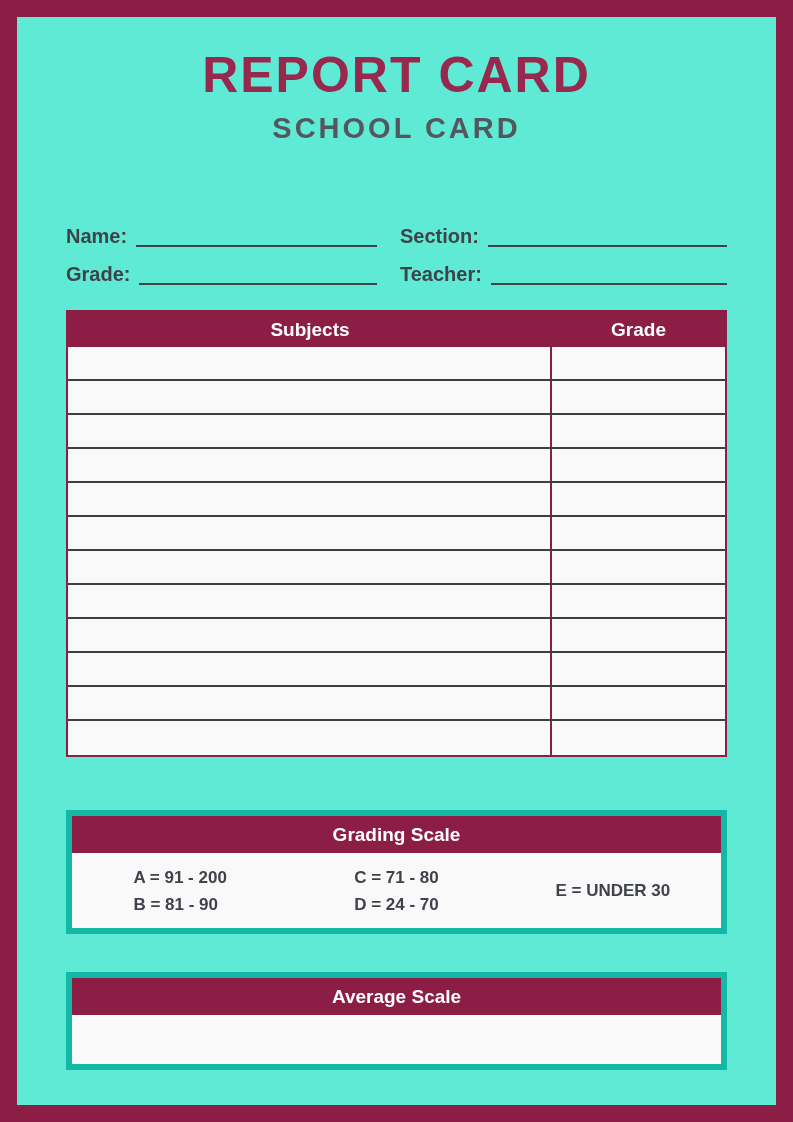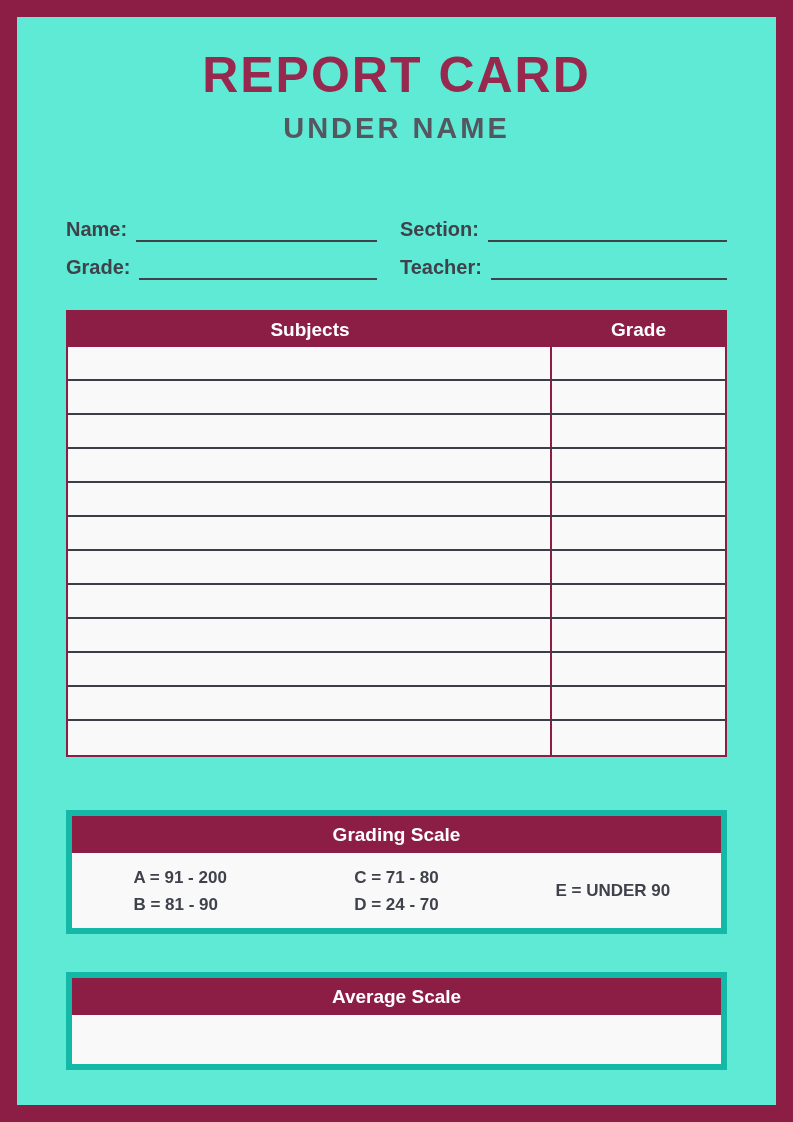--- a/index.html
+++ b/index.html
@@ -48,21 +48,21 @@
     position: absolute;
     top: 218px; left: 66px;
     width: 661px;
     display: grid;
     grid-template-columns: 311px 327px;
     column-gap: 23px;
     row-gap: 9px;
   }
   .field {
     display: flex;
-    align-items: flex-start;
+    align-items: flex-end;
     height: 29px;
   }
   .field-label {
     font-size: 20px;
     font-weight: bold;
     color: #3f424b;
     margin-right: 9px;
     line-height: 1.1;
   }
   .field-line {
@@ -146,21 +146,21 @@
   .average-grade { top: 972px; }
   .ag-body { height: 49px; }
 </style>
 </head>
 <body>
 
 <div class="page">
   <div class="frame"></div>
 
   <div class="title">REPORT CARD</div>
-  <div class="subtitle">UNDER NAME</div>
+  <div class="subtitle">SCHOOL CARD</div>
 
   <div class="form">
     <div class="field">
       <span class="field-label">Name:</span>
       <span class="field-line"></span>
     </div>
     <div class="field">
       <span class="field-label">Section:</span>
       <span class="field-line"></span>
     </div>
@@ -241,21 +241,21 @@
         </span>
       </div>
       <div class="gs-col">
         <span class="gs-col-inner">
           <span>C = 71 - 80</span><br>
           <span>D = 24 - 70</span>
         </span>
       </div>
       <div class="gs-col">
         <span class="gs-col-inner">
-          <span>E = UNDER 90</span>
+          <span>E = UNDER 30</span>
         </span>
       </div>
     </div>
   </div>
 
   <div class="boxed average-grade">
     <div class="boxed-header">Average Scale</div>
     <div class="ag-body"></div>
   </div>
 </div>

